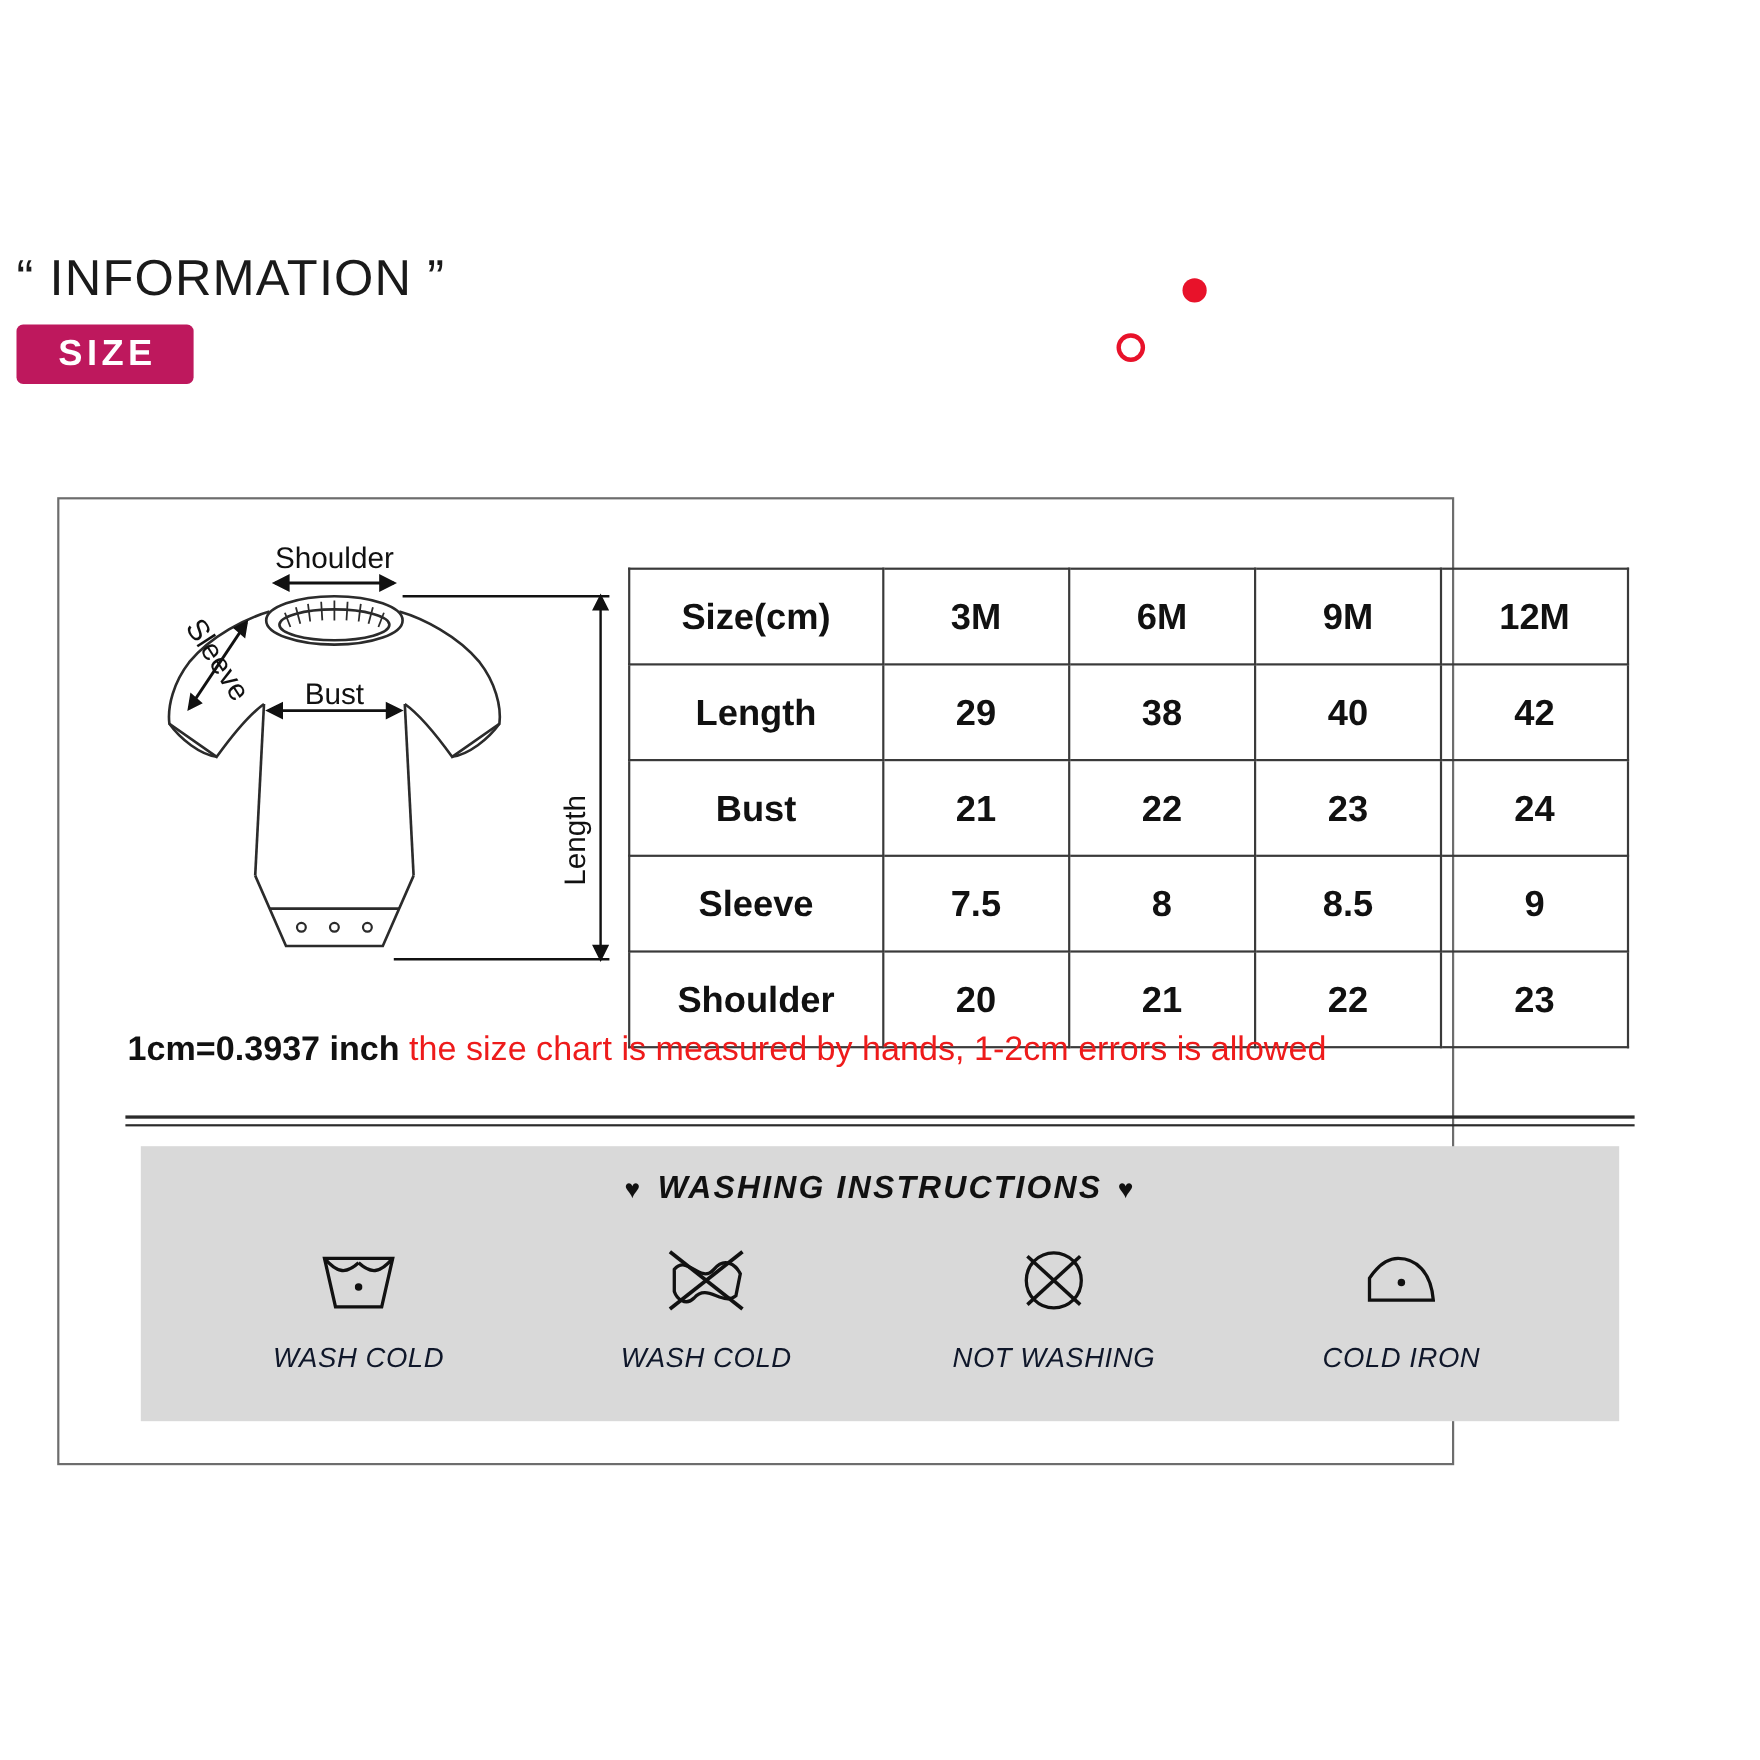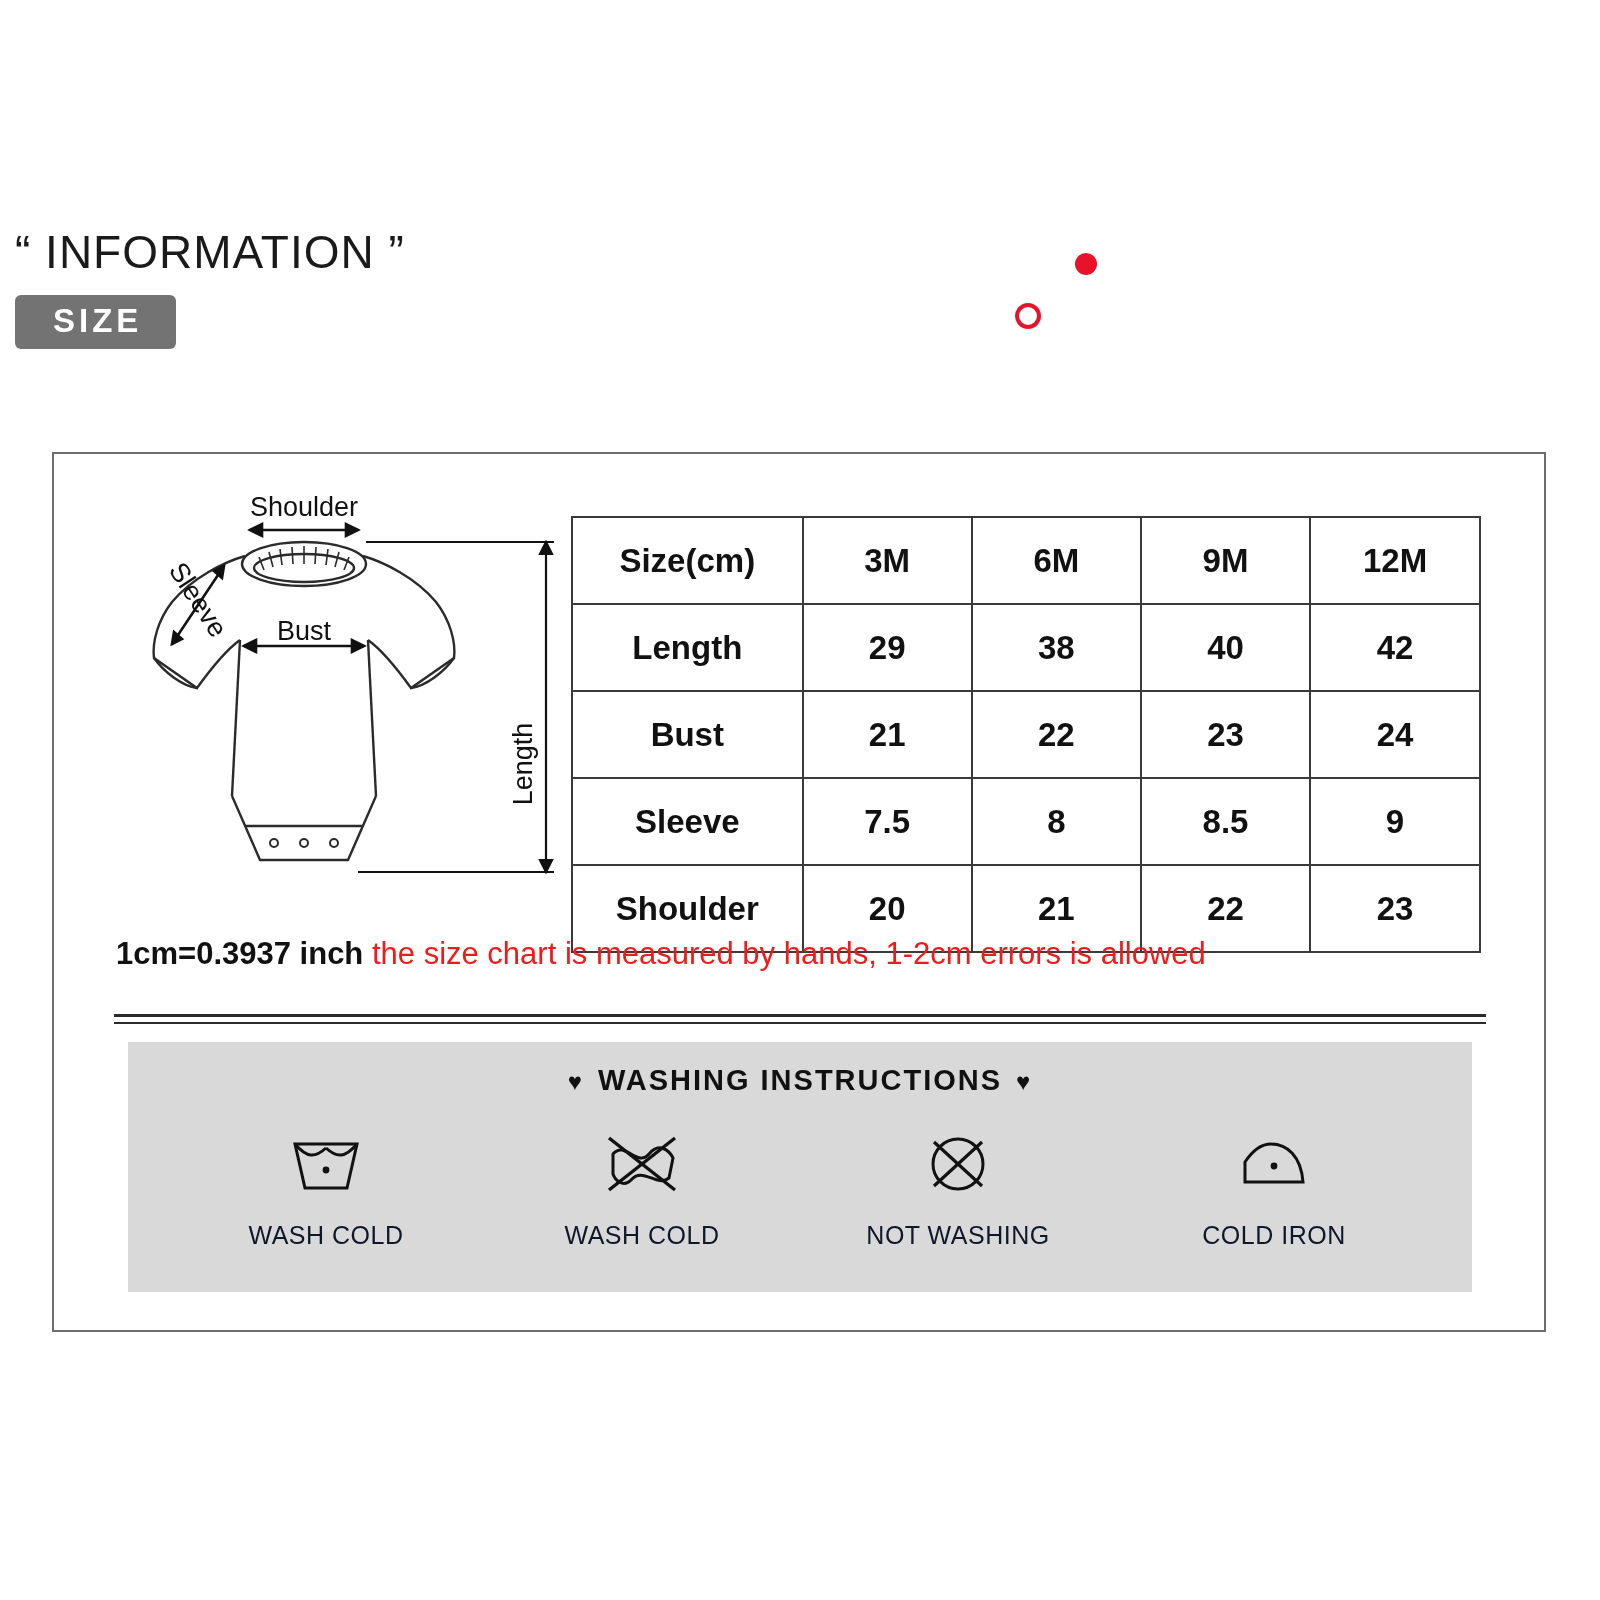--- a/index.html
+++ b/index.html
@@ -51,35 +51,35 @@
     height: 26px;
     border-radius: 50%;
     border: 4px solid #e8122a;
     top: 78px;
     left: 1000px;
     box-sizing: border-box;
   }
   .size-badge {
     margin-top: 16px;
     display: inline-block;
-    background: #737373;
+    background: #be185d;
     color: #ffffff;
     font-size: 33px;
     font-weight: bold;
     letter-spacing: 4px;
     padding: 7px 34px 9px 38px;
     border-radius: 6px;
   }
 
   
   .panel {
     position: absolute;
     left: 52px;
     top: 452px;
-    width: 1494px;
+    width: 1270px;
     height: 880px;
     border: 2px solid #6d6d6d;
     box-sizing: border-box;
   }
 
   
   .diagram {
     position: absolute;
     left: 60px;
     top: 20px;
@@ -144,20 +144,21 @@
   }
 
   
   .washing {
     position: absolute;
     left: 74px;
     top: 588px;
     width: 1344px;
     height: 250px;
     background: #d9d9d9;
+    font-style: italic;
   }
   .washing-title {
     text-align: center;
     font-size: 29px;
     font-weight: bold;
     letter-spacing: 2px;
     color: #111;
     padding-top: 22px;
   }
   .washing-title .heart {

